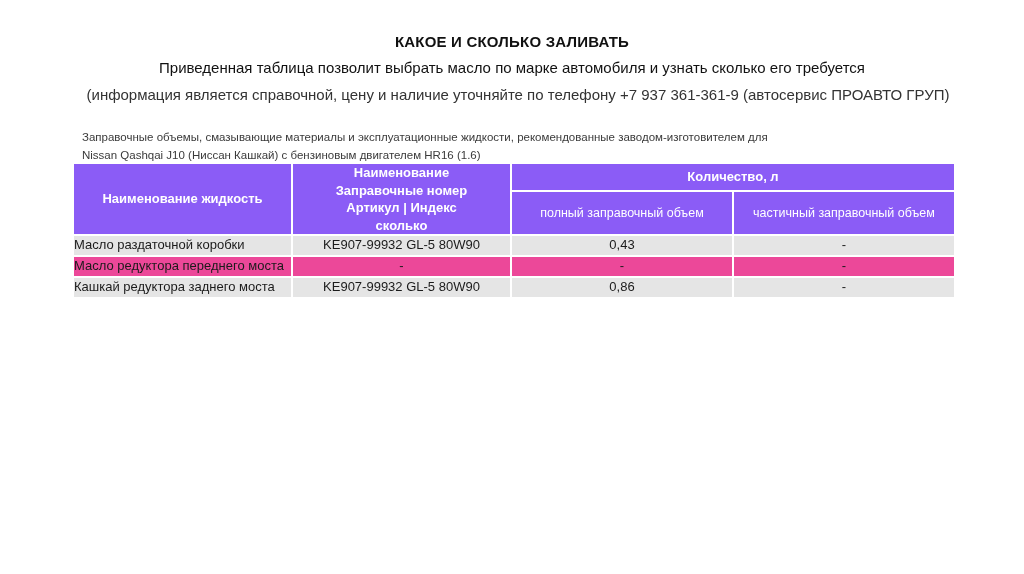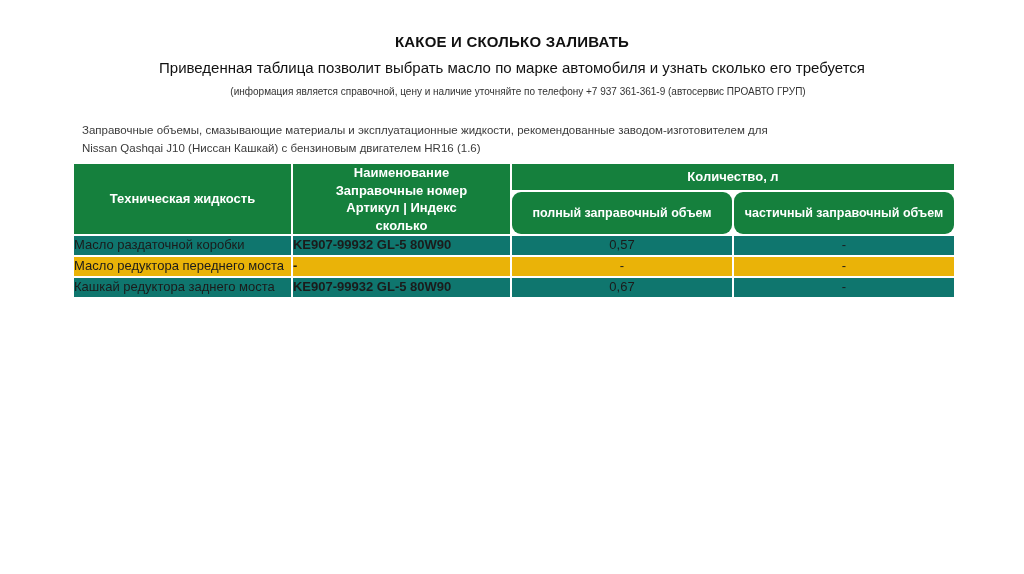--- a/index.html
+++ b/index.html
@@ -37,21 +37,21 @@
     margin: 0;
   }
   .title-sub {
     font-size: 15px;
     font-weight: normal;
     color: #111111;
     line-height: 1.35;
     margin: 6px 0 0 0;
   }
   .title-note {
-    font-size: 10px;
+    font-size: 15px;
     font-weight: normal;
     color: #333333;
     line-height: 1.35;
     margin: 7px 0 0 12px;
   }
 
   
   .caption {
     margin: 24px auto 0 auto;
     width: 860px;
@@ -74,53 +74,52 @@
     border-spacing: 2px;
     width: 884px;
     table-layout: fixed;
   }
   table.fluids th,
   table.fluids td {
     padding: 0;
     margin: 0;
   }
   .th-blue {
-    background: #15803d;
+    background: #8b5cf6;
     color: #ffffff;
     font-weight: bold;
     font-size: 13px;
     text-align: center;
     vertical-align: middle;
     line-height: 1.35;
     padding: 7px 8px;
     box-sizing: border-box;
   }
   .th-blue.sub {
-    font-weight: bold;
+    font-weight: normal;
     font-size: 12.5px;
-    border-radius: 9px;
   }
   .th-blue.qty-band {
     padding: 0 8px;
   }
 
   .cell {
     vertical-align: middle;
     font-size: 13px;
     color: #1b1b1b;
     line-height: 1.45;
     padding: 10px 12px;
     box-sizing: border-box;
   }
   .cell.name   { text-align: left; }
-  .cell.part   { text-align: left; font-weight: bold; }
+  .cell.part   { text-align: center; }
   .cell.num    { text-align: center; }
 
-  .row-a .cell { background: #0f766e; margin-top: 12px; }
-  .row-b .cell { background: #eab308; }
+  .row-a .cell { background: #e5e5e5; margin-top: 12px; }
+  .row-b .cell { background: #ec4899; }
 
   
   .col1 { width: 215px; }
   .col2 { width: 215px; }
   .col3 { width: 218px; }
   .col4 { width: 218px; }
 
   .row-h1 .th-blue { height: 26px; }
 </style>
 </head>
@@ -142,50 +141,50 @@
   <div class="table-wrap">
     <table class="fluids">
       <colgroup>
         <col class="col1">
           <col class="col2">
           <col class="col3">
           <col class="col4">
       </colgroup>
       <thead>
         <tr class="row-h1">
-          <th class="th-blue" rowspan="2">Техническая жидкость</th>
+          <th class="th-blue" rowspan="2">Наименование жидкость</th>
           <th class="th-blue" rowspan="2">
             <span>Наименование</span><br>
             <span>Заправочные номер</span><br>
             <span>Артикул | Индекс</span><br>
             <span>сколько</span>
           </th>
           <th class="th-blue qty-band" colspan="2">Количество, л</th>
         </tr>
         <tr>
           <th class="th-blue sub">полный заправочный объем</th>
           <th class="th-blue sub">частичный заправочный объем</th>
         </tr>
       </thead>
       <tbody>
         <tr class="row-a">
           <td class="cell name">Масло раздаточной коробки</td>
           <td class="cell part">KE907-99932 GL-5 80W90</td>
-          <td class="cell num">0,57</td>
+          <td class="cell num">0,43</td>
           <td class="cell num">-</td>
         </tr>
         <tr class="row-b">
           <td class="cell name">Масло редуктора переднего моста</td>
           <td class="cell part">-</td>
           <td class="cell num">-</td>
           <td class="cell num">-</td>
         </tr>
         <tr class="row-a">
           <td class="cell name">Кашкай редуктора заднего моста</td>
           <td class="cell part">KE907-99932 GL-5 80W90</td>
-          <td class="cell num">0,67</td>
+          <td class="cell num">0,86</td>
           <td class="cell num">-</td>
         </tr>
       </tbody>
     </table>
   </div>
 
 </div>
 
 </body></html>

